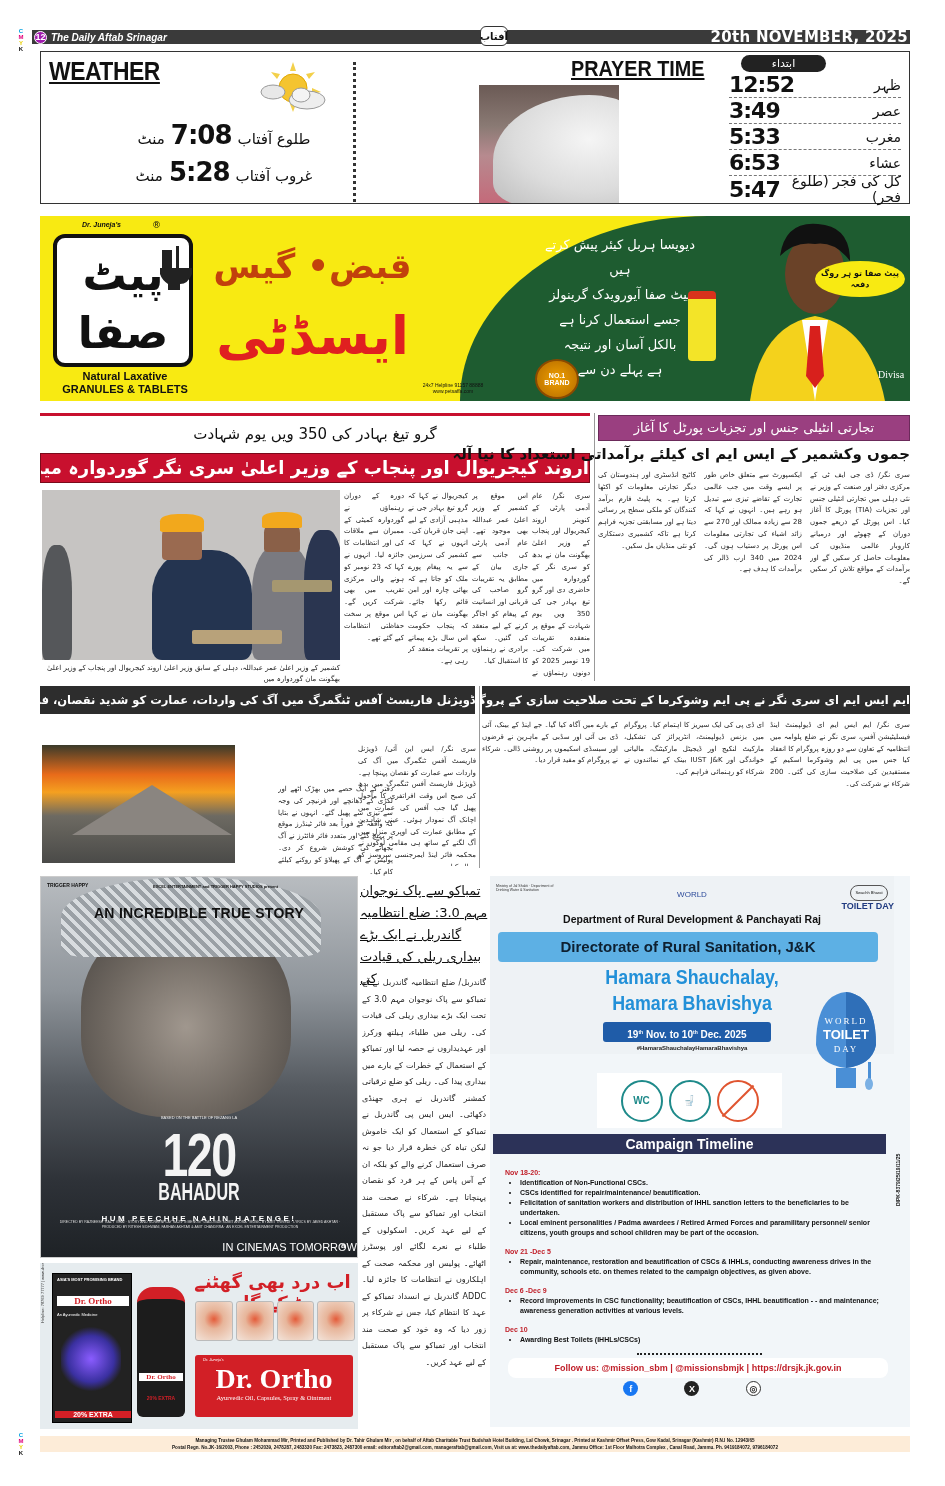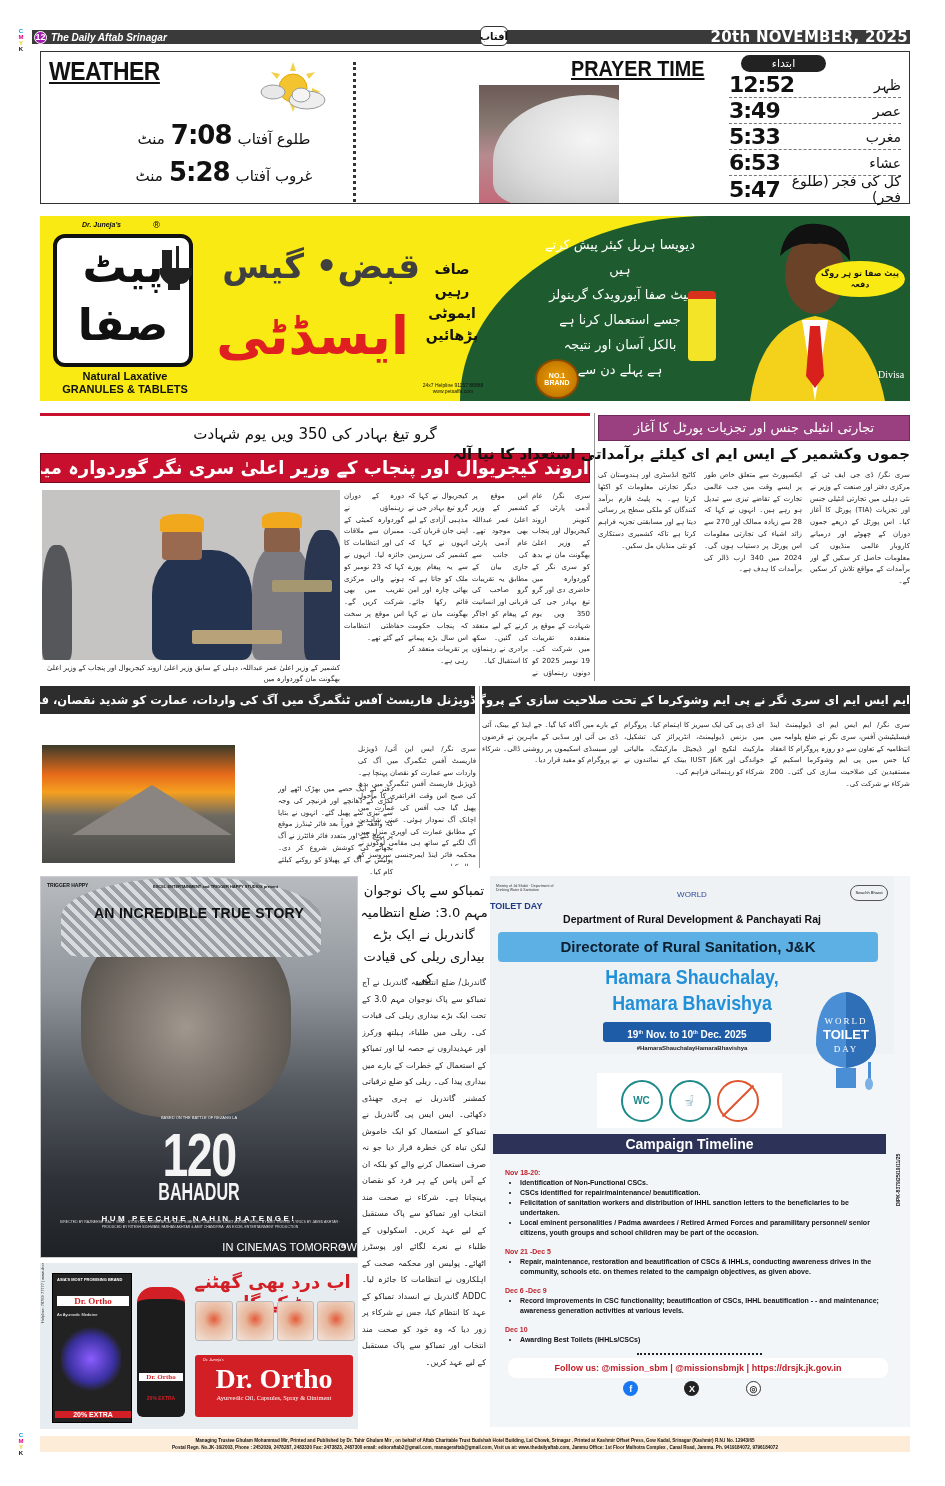--- a/index.html
+++ b/index.html
@@ -35,24 +35,24 @@
   .prow:last-child { border-bottom: none; }
   .prow .tm { font: 900 22px "DejaVu Sans", sans-serif; letter-spacing: -1px; }
   .prow .nm { font-size: 14px; direction: rtl; }
 
   
   .ad1 { left: 40px; top: 216px; width: 870px; height: 185px; background: #f8ea12; overflow: hidden; }
   .ad1 .green { position: absolute; left: 420px; top: 0; width: 450px; height: 185px; background: #1e5c30; border-radius: 55% 0 0 0 / 100% 0 0 0; }
   .juneja { left: 42px; top: 5px; font: italic bold 7px "Liberation Sans", sans-serif; }
   .reg { left: 112px; top: 4px; font-size: 9px; }
   .logobox { left: 13px; top: 18px; width: 140px; height: 133px; border: 4px solid #111; border-radius: 12px; background: #fff; }
-  .logobox .txt { position: absolute; left: 0; top: 0; width: 100%; text-align: center; font: bold 44px "DejaVu Sans", sans-serif; line-height: 58px; }
+  .logobox .txt { position: absolute; left: 0; top: 8px; width: 100%; text-align: center; font: bold 44px "DejaVu Sans", sans-serif; line-height: 58px; }
   .toilet { left: 118px; top: 28px; width: 36px; height: 48px; }
   .laxative { left: 10px; top: 154px; width: 150px; text-align: center; font: bold 11px "Liberation Sans", sans-serif; line-height: 13px; }
-  .qabz { left: 165px; top: 30px; width: 215px; text-align: right; color: #404040; font: bold 34px "DejaVu Sans", sans-serif; direction: rtl; }
+  .qabz { left: 165px; top: 30px; width: 215px; text-align: center; color: #c2410c; font: bold 34px "DejaVu Sans", sans-serif; direction: rtl; }
   .acidity { left: 165px; top: 90px; width: 215px; text-align: center; color: #e02020; font: bold 52px "DejaVu Sans", sans-serif; direction: rtl; }
   .saaf { left: 378px; top: 42px; width: 68px; text-align: center; font: bold 14px "DejaVu Sans", sans-serif; direction: rtl; line-height: 22px; }
   .helpline { left: 378px; top: 166px; font: 5px "Liberation Sans", sans-serif; width: 70px; text-align: center; }
   .no1 { left: 495px; top: 143px; width: 44px; height: 40px; border-radius: 50%; background: radial-gradient(#f0a000, #b36a00); border: 2px solid #8a4a00; color: #fff; font: bold 7px "Liberation Sans", sans-serif; display: flex; align-items: center; justify-content: center; text-align: center; }
   .ad1-lines { left: 495px; top: 16px; width: 170px; color: #fff; direction: rtl; font-size: 13px; line-height: 25px; text-align: center; }
   .bottle { left: 648px; top: 75px; width: 28px; height: 70px; background: #f3e428; border-radius: 4px; border-top: 8px solid #d8321c; }
   .man { left: 700px; top: 0; width: 150px; height: 185px; }
   .bubble { left: 775px; top: 45px; width: 90px; height: 36px; background: #f8ea12; border-radius: 50%; font: bold 8px "DejaVu Sans", sans-serif; direction: rtl; text-align: center; padding-top: 7px; line-height: 11px; }
   .divisa { left: 838px; top: 153px; color: #fff; font: 10px "Liberation Serif", serif; }
 
@@ -101,29 +101,29 @@
   .ortho-urdu { left: 150px; top: 8px; width: 165px; text-align: center; color: #d21f26; font: bold 18px "DejaVu Sans", sans-serif; direction: rtl; }
   .pains { left: 155px; top: 38px; width: 160px; height: 40px; display: flex; gap: 3px; }
   .pains div { flex: 1; border: 1px solid #bbb; border-radius: 3px; background: radial-gradient(circle at 50% 45%, #e45c3a 0%, #e7b59a 35%, #f3e4da 100%); }
   .ortho-brand { left: 155px; top: 92px; width: 158px; height: 62px; background: #d21f26; border-radius: 3px; color: #fff; text-align: center; }
   .ortho-brand .dj { font: italic 4px "Liberation Sans", sans-serif; text-align: left; padding: 2px 8px; }
   .ortho-brand .nm { font: bold 28px "Liberation Serif", serif; line-height: 30px; }
   .ortho-brand .sub { font: 6.5px "Liberation Serif", serif; }
   .ortho-side { left: 0px; top: 60px; font: 4px "Liberation Sans", sans-serif; transform: rotate(-90deg); transform-origin: left top; white-space: nowrap; color: #333; }
 
   
-  .mid-head { left: 360px; top: 880px; width: 128px; text-align: center; direction: rtl; font-size: 13px; line-height: 22px; }
+  .mid-head { left: 360px; top: 880px; width: 128px; text-align: left; direction: rtl; font-size: 13px; line-height: 22px; text-decoration: underline; }
 
   
   .tda { left: 490px; top: 876px; width: 420px; height: 551px; background: #f2f6f9; overflow: hidden; }
   .tda-top { position: absolute; left: 0; top: 0; width: 404px; height: 178px; background: #eef2f5; }
   .emblem { left: 6px; top: 8px; width: 70px; font: 3.5px "Liberation Sans", sans-serif; line-height: 4px; color: #333; }
   .sbm { left: 360px; top: 9px; width: 38px; height: 16px; border: 1px solid #555; border-radius: 8px; font: 4px "Liberation Sans", sans-serif; text-align: center; line-height: 14px; }
   .t-world { left: 0; top: 14px; width: 404px; text-align: center; color: #2c4a9a; font: 8px "Liberation Sans", sans-serif; }
-  .t-toilet { left: 0; top: 25px; width: 404px; text-align: left; color: #1f3a80; font: bold 9px "Liberation Sans", sans-serif; }
+  .t-toilet { left: 0; top: 25px; width: 404px; text-align: right; color: #1f3a80; font: bold 9px "Liberation Sans", sans-serif; }
   .t-dept { left: 0; top: 37px; width: 404px; text-align: center; color: #111; font: bold 10.5px "Liberation Sans", sans-serif; }
   .t-dir { left: 8px; top: 56px; width: 380px; height: 30px; background: #5db0e4; border-radius: 4px; text-align: center; font: bold 15px "Liberation Sans", sans-serif; line-height: 30px; color: #0e2030; }
   .t-hamara { left: 0; top: 88px; width: 404px; text-align: center; color: #2290d8; font: bold 21px "Liberation Sans", sans-serif; line-height: 26px; transform: scaleX(0.85); }
   .t-dates { left: 113px; top: 146px; width: 168px; height: 20px; background: #1f5ca8; border-radius: 3px; text-align: center; color: #fff; font: bold 10px "Liberation Sans", sans-serif; line-height: 20px; }
   .t-dates sup { font-size: 5px; }
   .t-hash { left: 0; top: 169px; width: 404px; text-align: center; font: bold 6px "Liberation Sans", sans-serif; color: #222; }
   .tday-badge { left: 322px; top: 114px; width: 68px; height: 100px; }
   .icons3 { left: 107px; top: 197px; width: 185px; height: 55px; background: #fff; display: flex; align-items: center; justify-content: center; gap: 6px; }
   .icons3 .ic { width: 42px; height: 42px; border-radius: 50%; border: 2px solid #1e8a8a; display: flex; align-items: center; justify-content: center; font: bold 10px "Liberation Sans", sans-serif; color: #1e8a8a; }
   .icons3 .ic.no { border-color: #e05530; color: #e05530; position: relative; }
@@ -234,21 +234,20 @@
       <rect x="4" y="6" width="10" height="20" fill="#222"></rect>
       <rect x="18" y="2" width="3" height="22" fill="#222"></rect>
       <path d="M2 24 H34 V30 Q30 40 22 40 V46 H10 V40 Q4 36 2 30 Z" fill="#222"></path>
     </svg>
   <div class="abs laxative">
       <div>Natural Laxative</div>
       <div>GRANULES &amp; TABLETS</div>
     </div>
   <div class="abs qabz">قبض• گیس</div>
   <div class="abs acidity">ایسڈٹی</div>
-  <div class="abs saaf">صاف رہیں ایموٹی بڑھائیں</div>
   <div class="abs helpline">
       <div>24x7 Helpline 91157 88888</div>
       <div>www.petsaffa.com</div>
     </div>
   <div class="abs no1">NO.1 BRAND</div>
   <div class="abs ad1-lines">
     <div>دیویسا ہربل کیئر پیش کرتے ہیں</div>
       <div>پیٹ صفا آیورویدک گرینولز</div>
       <div>جسے استعمال کرنا ہے</div>
       <div>بالکل آسان اور نتیجہ</div>

